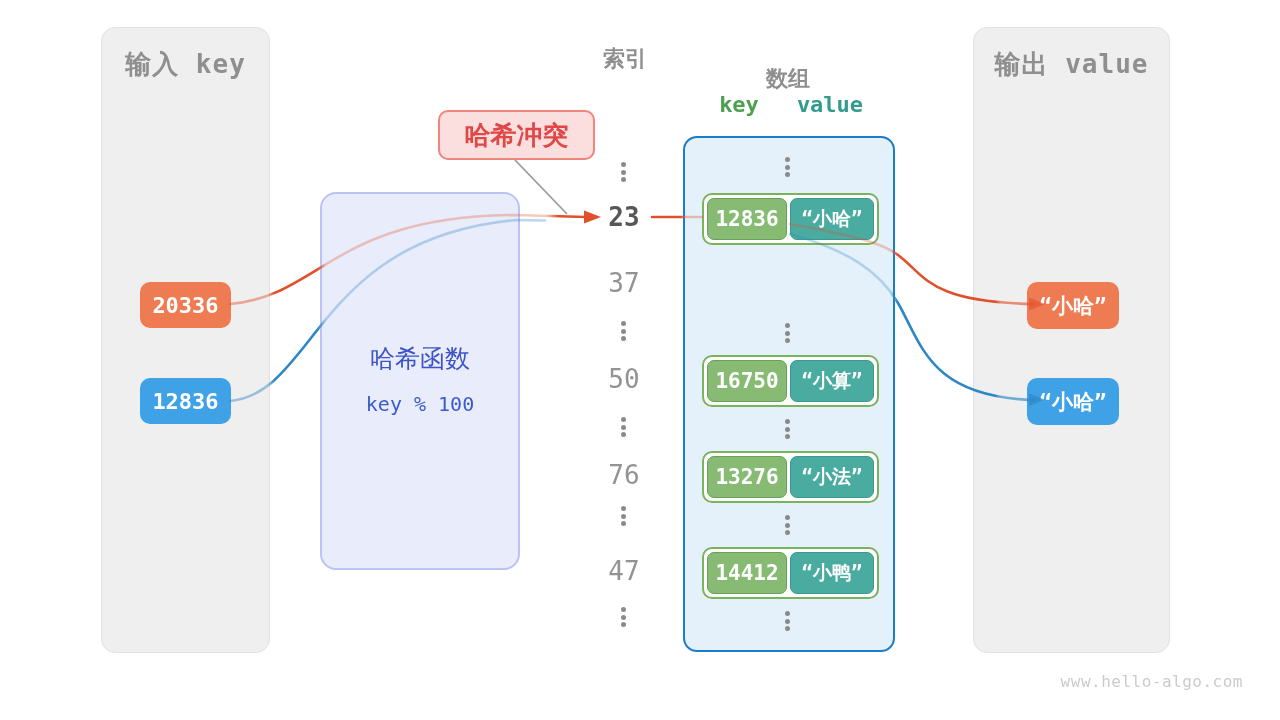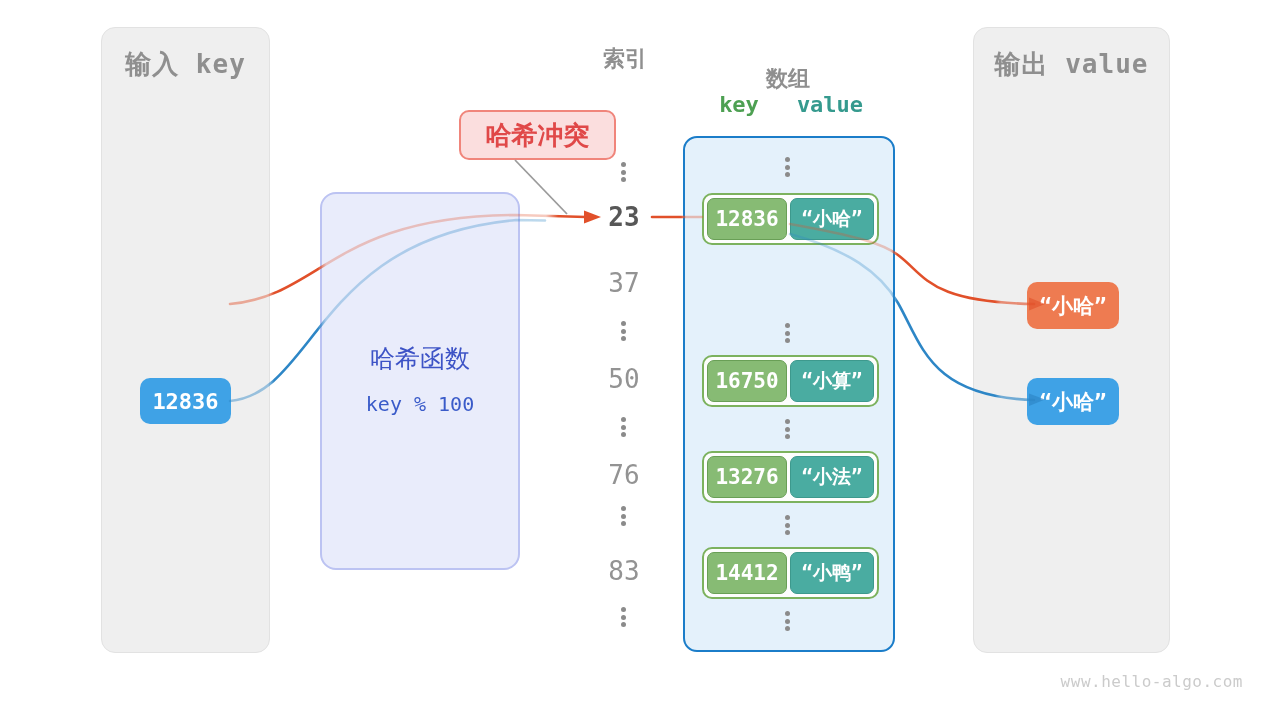--- a/index.html
+++ b/index.html
@@ -48,21 +48,21 @@
   .hash-formula {
     position: absolute; left: 0; right: 0; top: 198px; text-align: center;
     font-size: 20px; font-weight: 400; color: #3a5bc9;
   }
 
   
   .collision-badge {
     position: absolute; left: 438px; top: 110px; width: 157px; height: 50px;
     background: #fbdede; border: 2.5px solid #f0857b; border-radius: 10px;
     display: flex; align-items: center; justify-content: center;
-    font-size: 26px; font-weight: 700; color: #e04848; margin-left: 21px;
+    font-size: 26px; font-weight: 700; color: #e04848;
   }
 
   
   .col-header {
     position: absolute; top: 44px; width: 110px; text-align: center;
     font-size: 22px; font-weight: 700; color: #8f8f8f;
   }
   .hdr-index { left: 570px; }
   .hdr-array { left: 733px; margin-top: 20px; }
   .kv-header {
@@ -114,40 +114,41 @@
   
   .overlay { position: absolute; left: 0; top: 0; width: 1280px; height: 720px; pointer-events: none; z-index: 10; }
 </style>
 </head>
 <body>
 
 <div class="canvas">
 
   <div class="side-panel panel-left">
     <div class="panel-title">输入 key</div>
+    <div class="chip input-chip chip-orange chip-row-1">20336</div>
     <div class="chip input-chip chip-blue chip-row-2">12836</div>
   </div>
 
   <div class="hash-box">
     <div class="hash-title">哈希函数</div>
     <div class="hash-formula">key % 100</div>
   </div>
 
   <div class="collision-badge">哈希冲突</div>
 
   <div class="col-header hdr-index">索引</div>
   <div class="col-header hdr-array">数组</div>
   <div class="kv-header hdr-key">key</div>
   <div class="kv-header hdr-value">value</div>
 
   <div class="index-label emph" style="top:203px">23</div>
   <div class="index-label" style="top:269px">37</div>
   <div class="index-label" style="top:365px">50</div>
   <div class="index-label" style="top:461px">76</div>
-  <div class="index-label" style="top:557px">83</div>
+  <div class="index-label" style="top:557px">47</div>
 
   <div class="dots" style="left:621px;top:162px">
       <div class="dot"></div>
       <div class="dot"></div>
       <div class="dot"></div>
     </div>
   <div class="dots" style="left:621px;top:321px">
       <div class="dot"></div>
       <div class="dot"></div>
       <div class="dot"></div>

